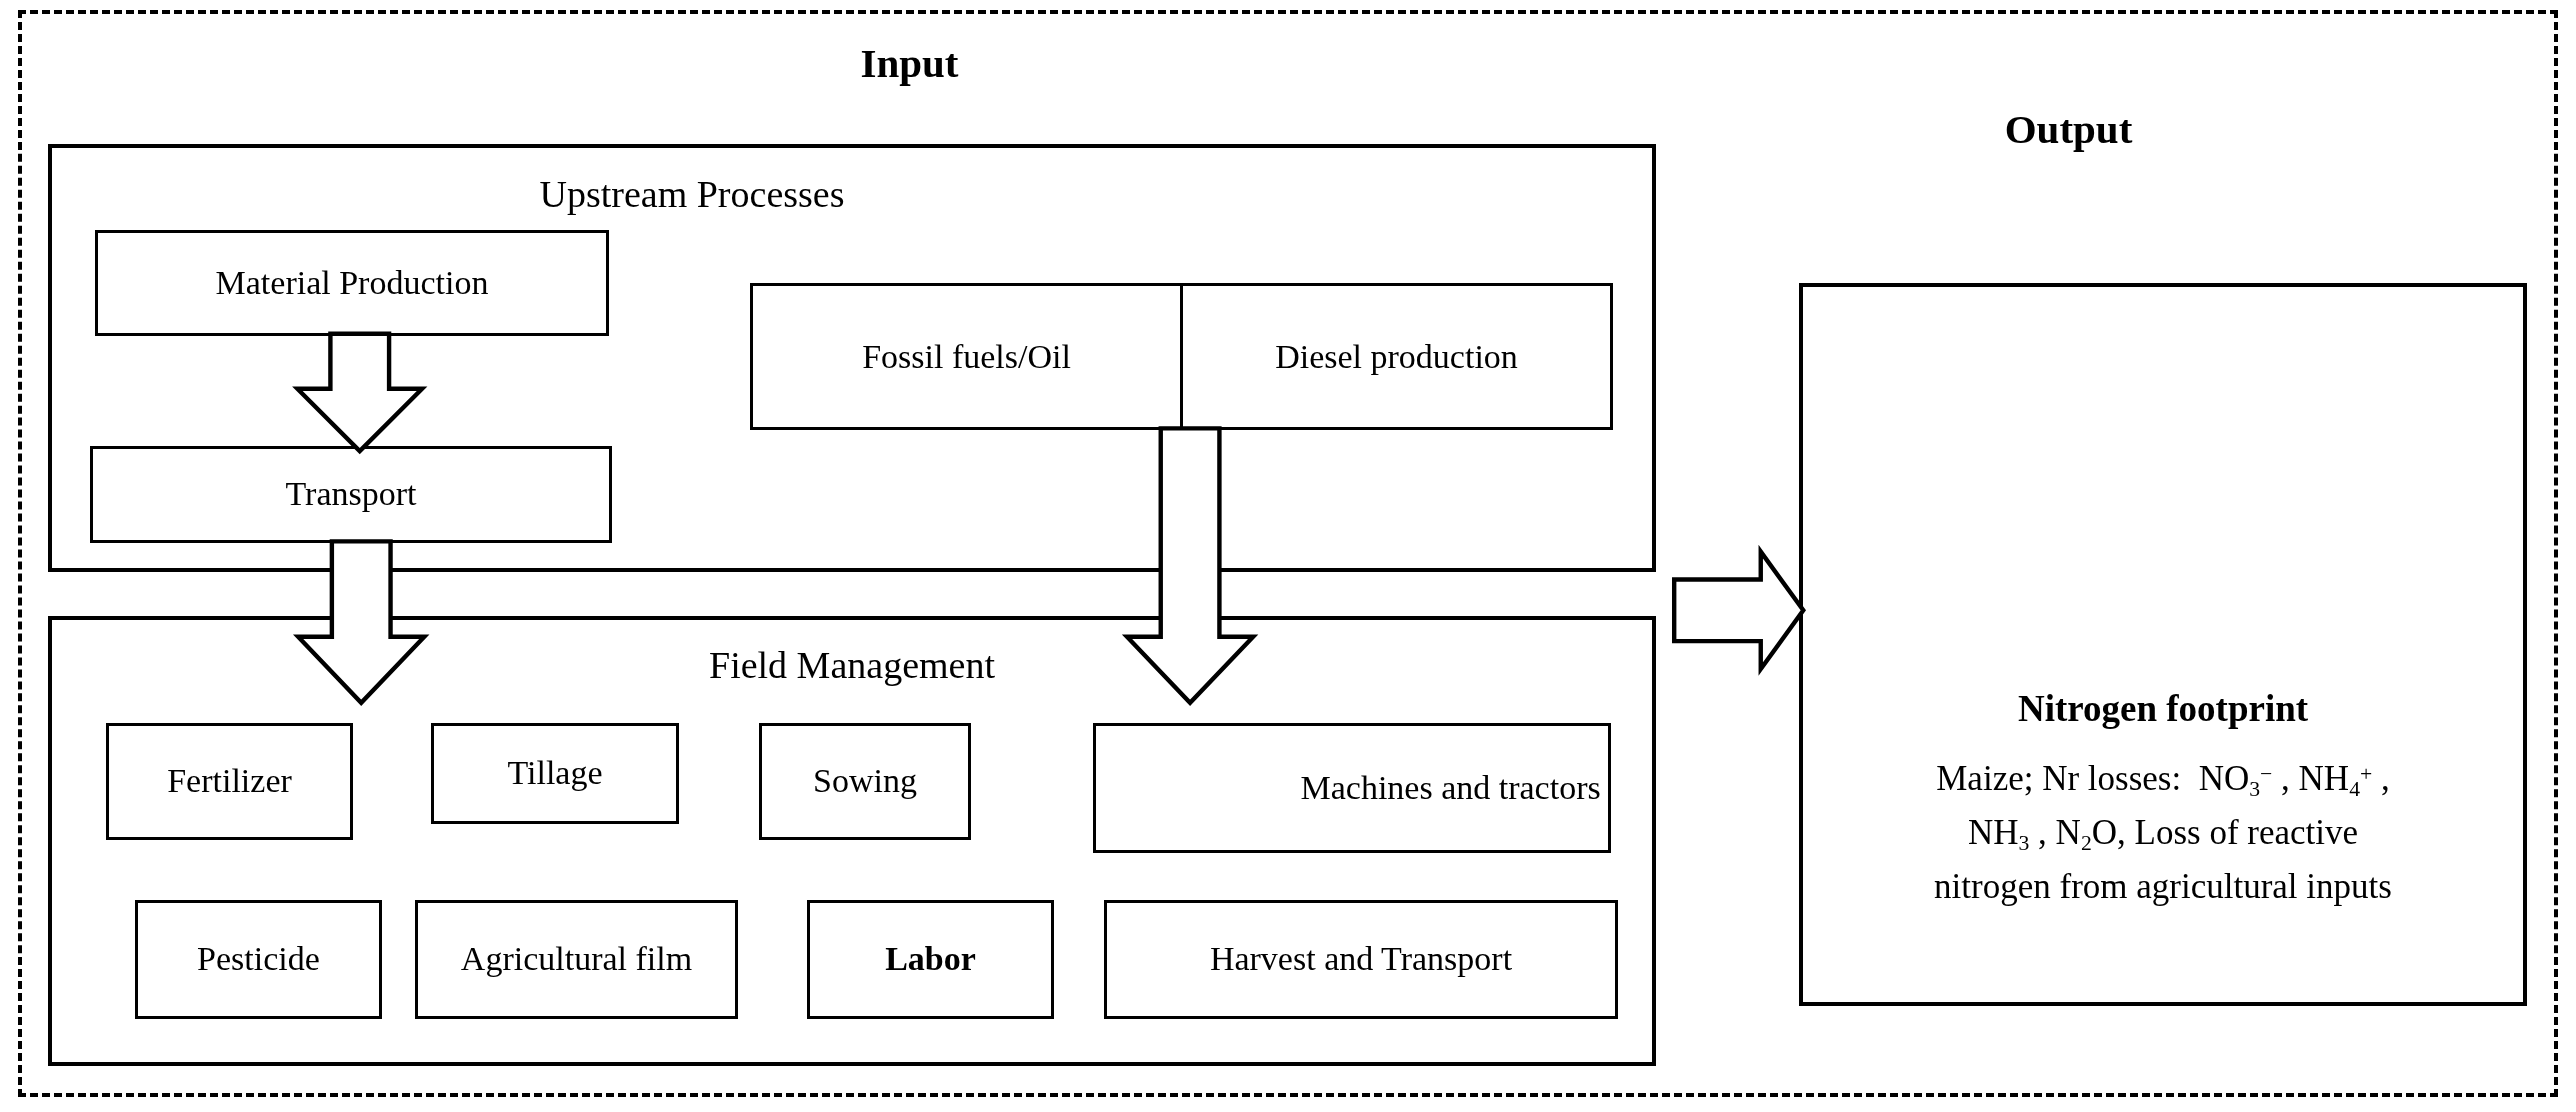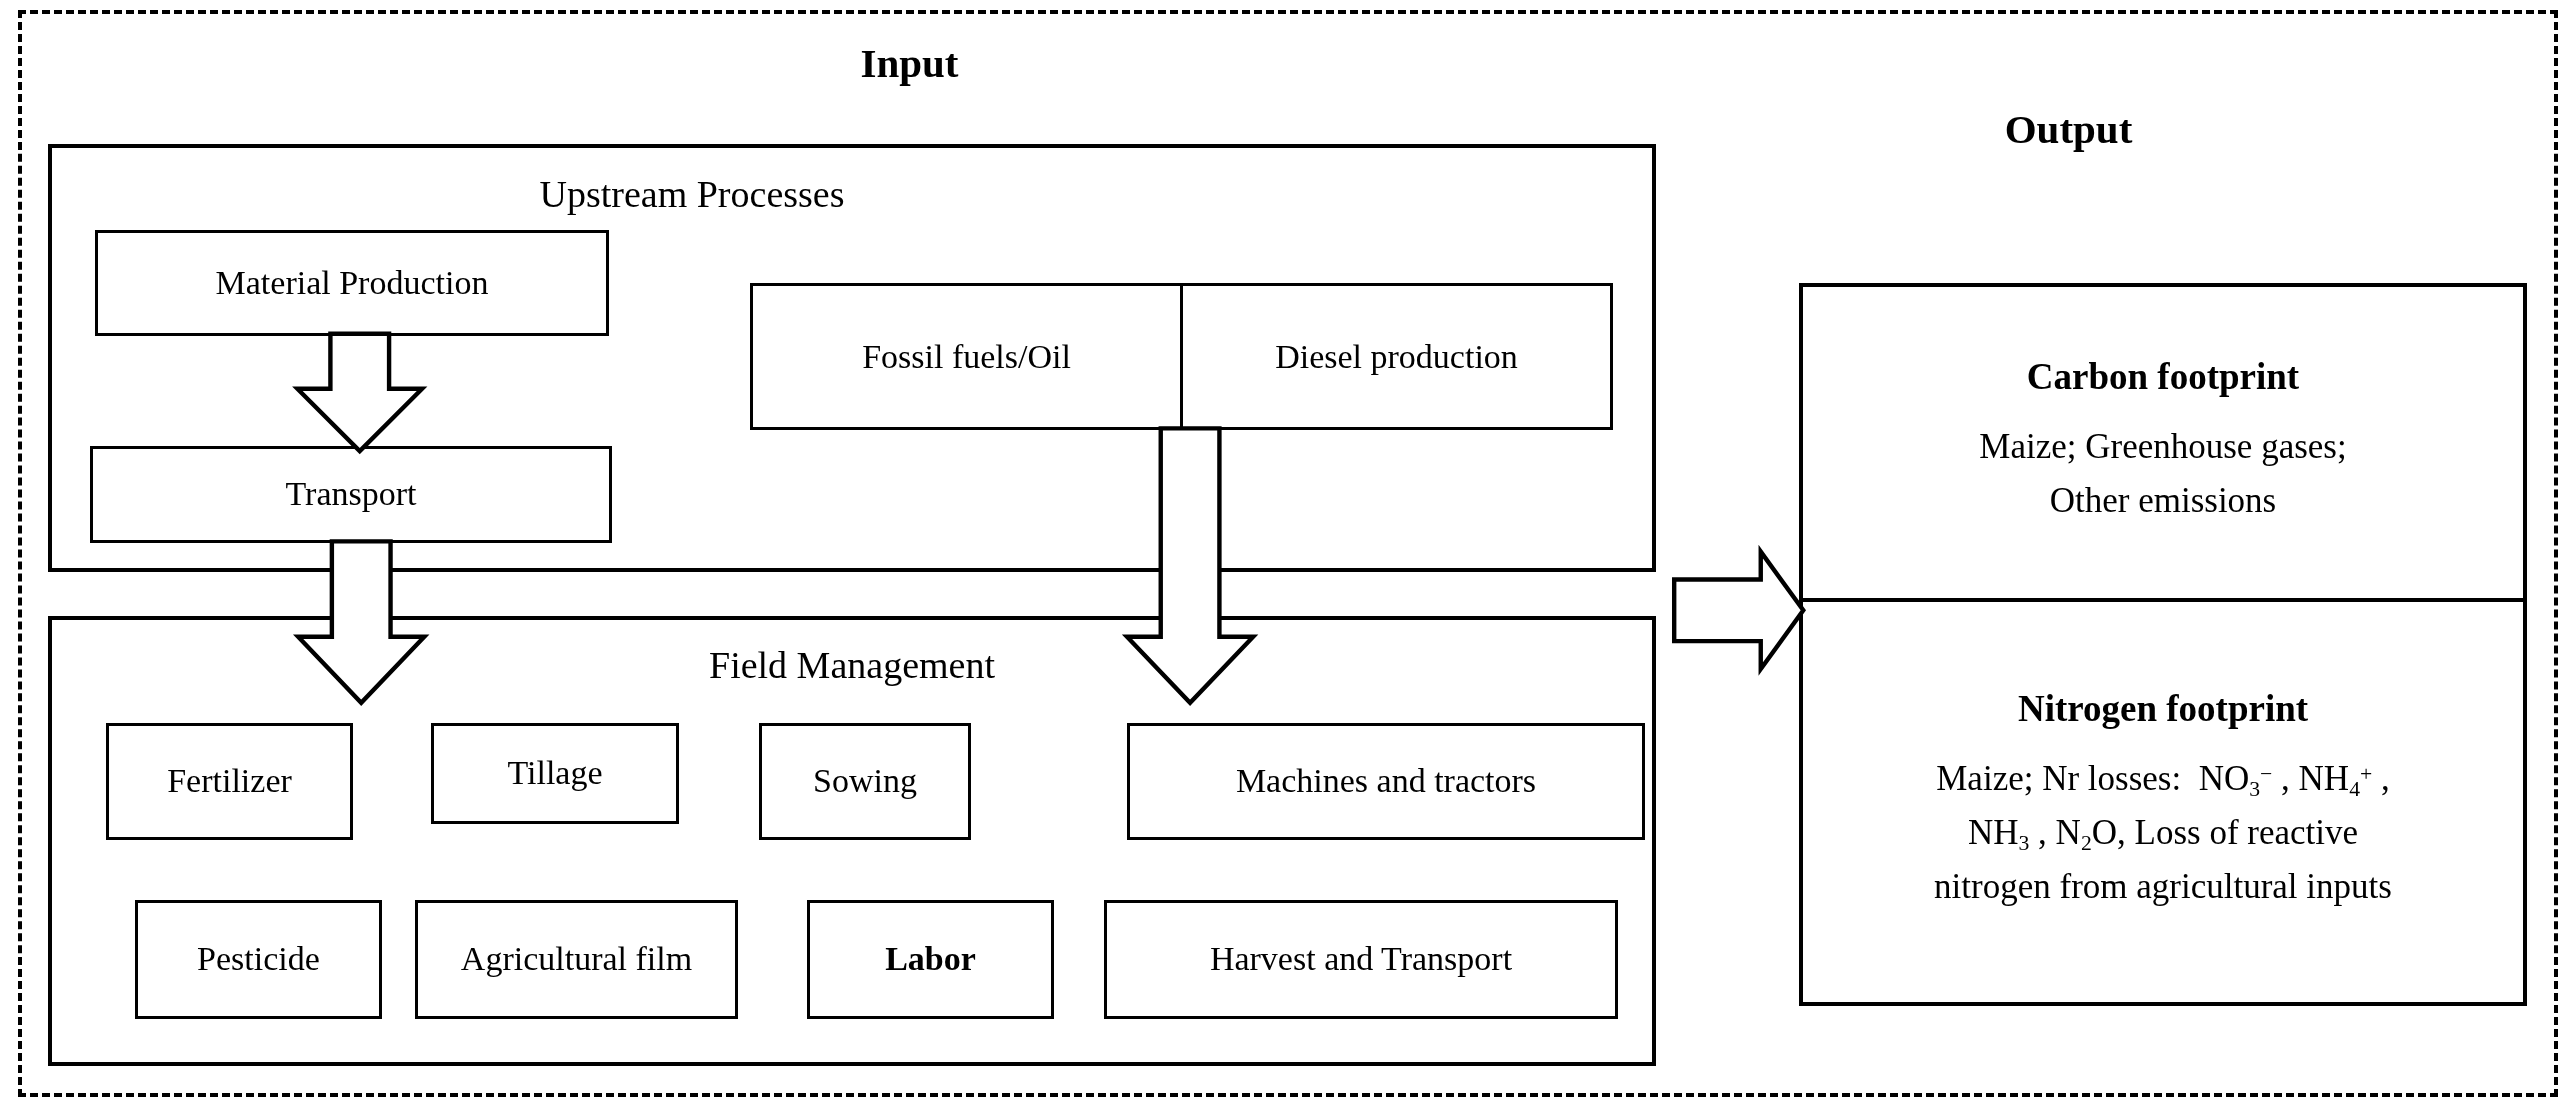--- a/index.html
+++ b/index.html
@@ -76,21 +76,21 @@
     flex:1 1 0;
     display:flex; align-items:center; justify-content:center;
     font-size:34px; line-height:1.1; text-align:center;
   }
   #node-fossil-fuels{ border-right:3.7px solid #000; }
 
   
   #node-fertilizer { left:106px;  top:723px;  width:247px; height:117px; }
   #node-tillage    { left:431px;  top:723px;  width:248px; height:101px; }
   #node-sowing     { left:759px; top:723px;  width:212px; height:117px; }
-  #node-machines   { left:1127px; top:723px;  width:518px; height:117px; }
+  #node-machines   { left:1093px; top:723px;  width:518px; height:130px;justify-content:flex-end; }
 
   
   #node-pesticide  { left:106px;  top:900px; width:247px; height:119px;margin-left:29px; }
   #node-agri-film  { left:415px;  top:900px; width:323px; height:119px; }
   #node-labor      { left:807px; top:900px; width:247px; height:119px;font-weight:bold; }
   #node-harvest    { left:1104px; top:900px; width:514px; height:119px; }
 
   
   .output-half{
     position:absolute;
@@ -168,25 +168,20 @@
   </div>
   <div class="node" id="node-labor">
     <span>Labor</span>
   </div>
   <div class="node" id="node-harvest">
     <span>Harvest and Transport</span>
   </div>
 
   <div class="panel" id="output-panel">
 
-    <div class="output-half" id="output-carbon">
-      <div class="out-title">Carbon footprint</div>
-      <div class="out-line">Maize; Greenhouse gases;</div>
-      <div class="out-line">Other emissions</div>
-    </div>
 
     <div class="output-half" id="output-nitrogen">
       <div class="out-title">Nitrogen footprint</div>
 
       <div class="out-line">
         <span>Maize; Nr losses: NO</span><sub>3</sub><sup>−</sup><span> , NH</span><sub>4</sub><sup>+</sup><span> ,</span>
       </div>
 
       <div class="out-line">
         <span>NH</span><sub>3</sub><span> , N</span><sub>2</sub><span>O, Loss of reactive</span>

